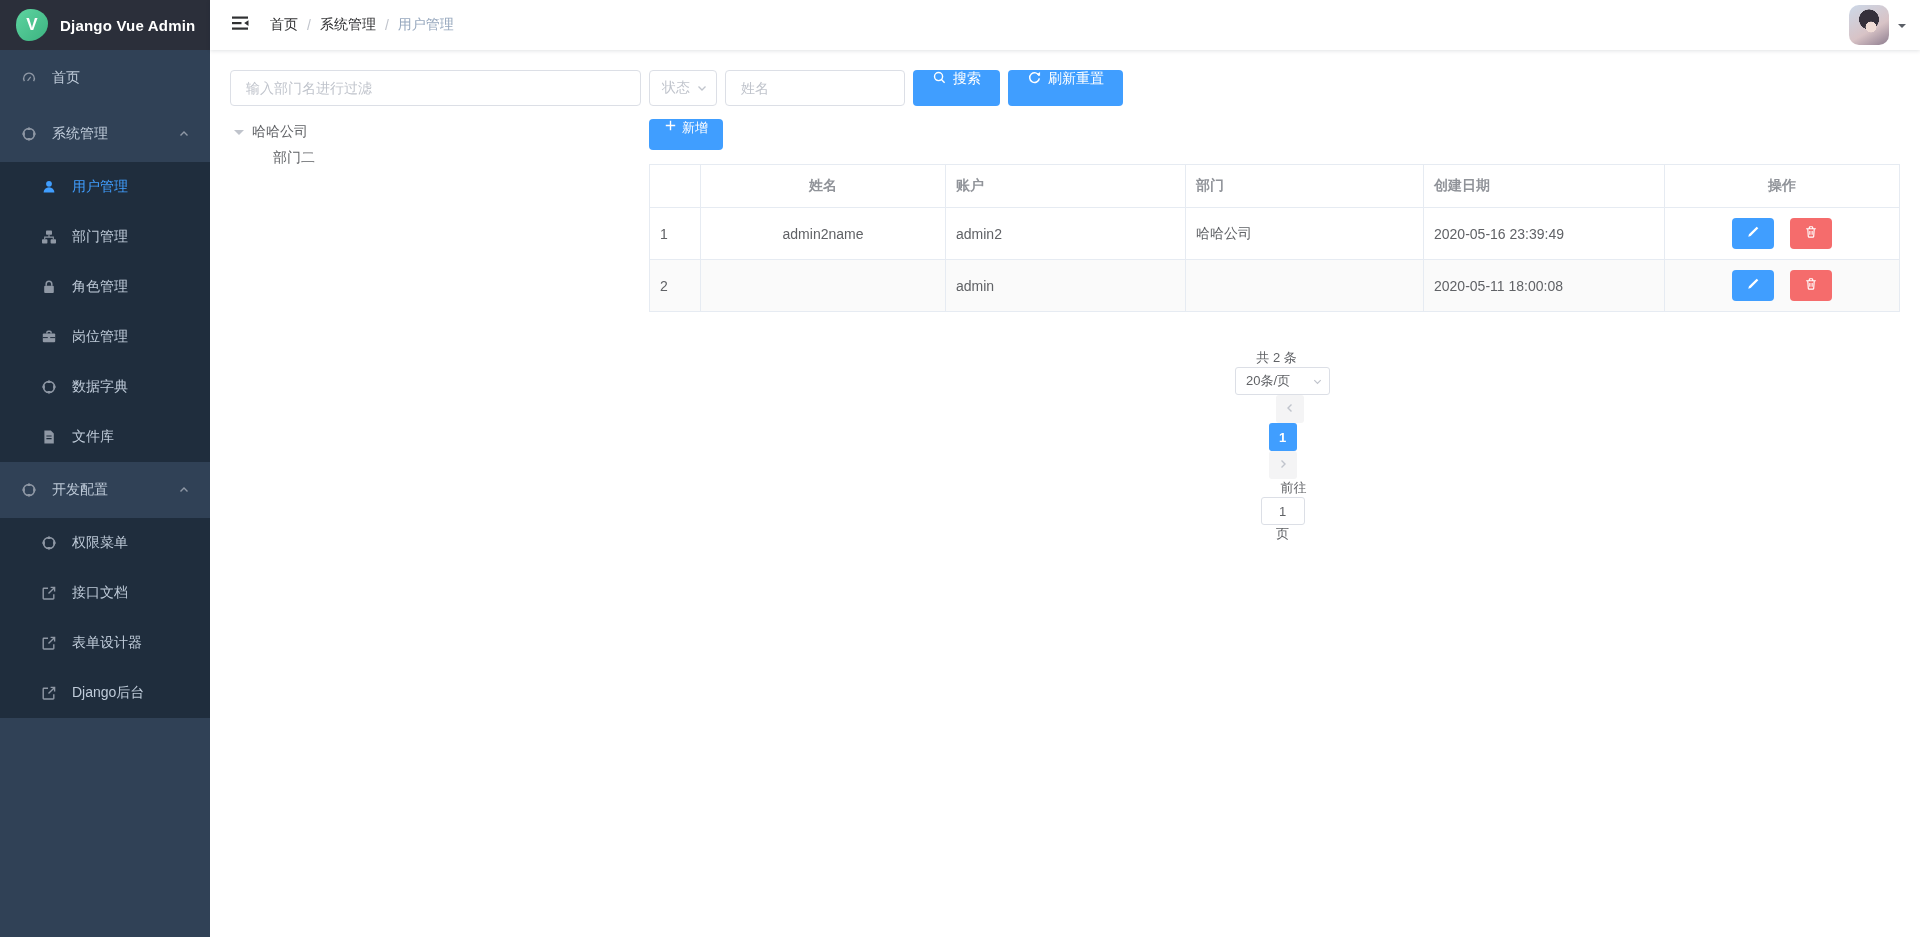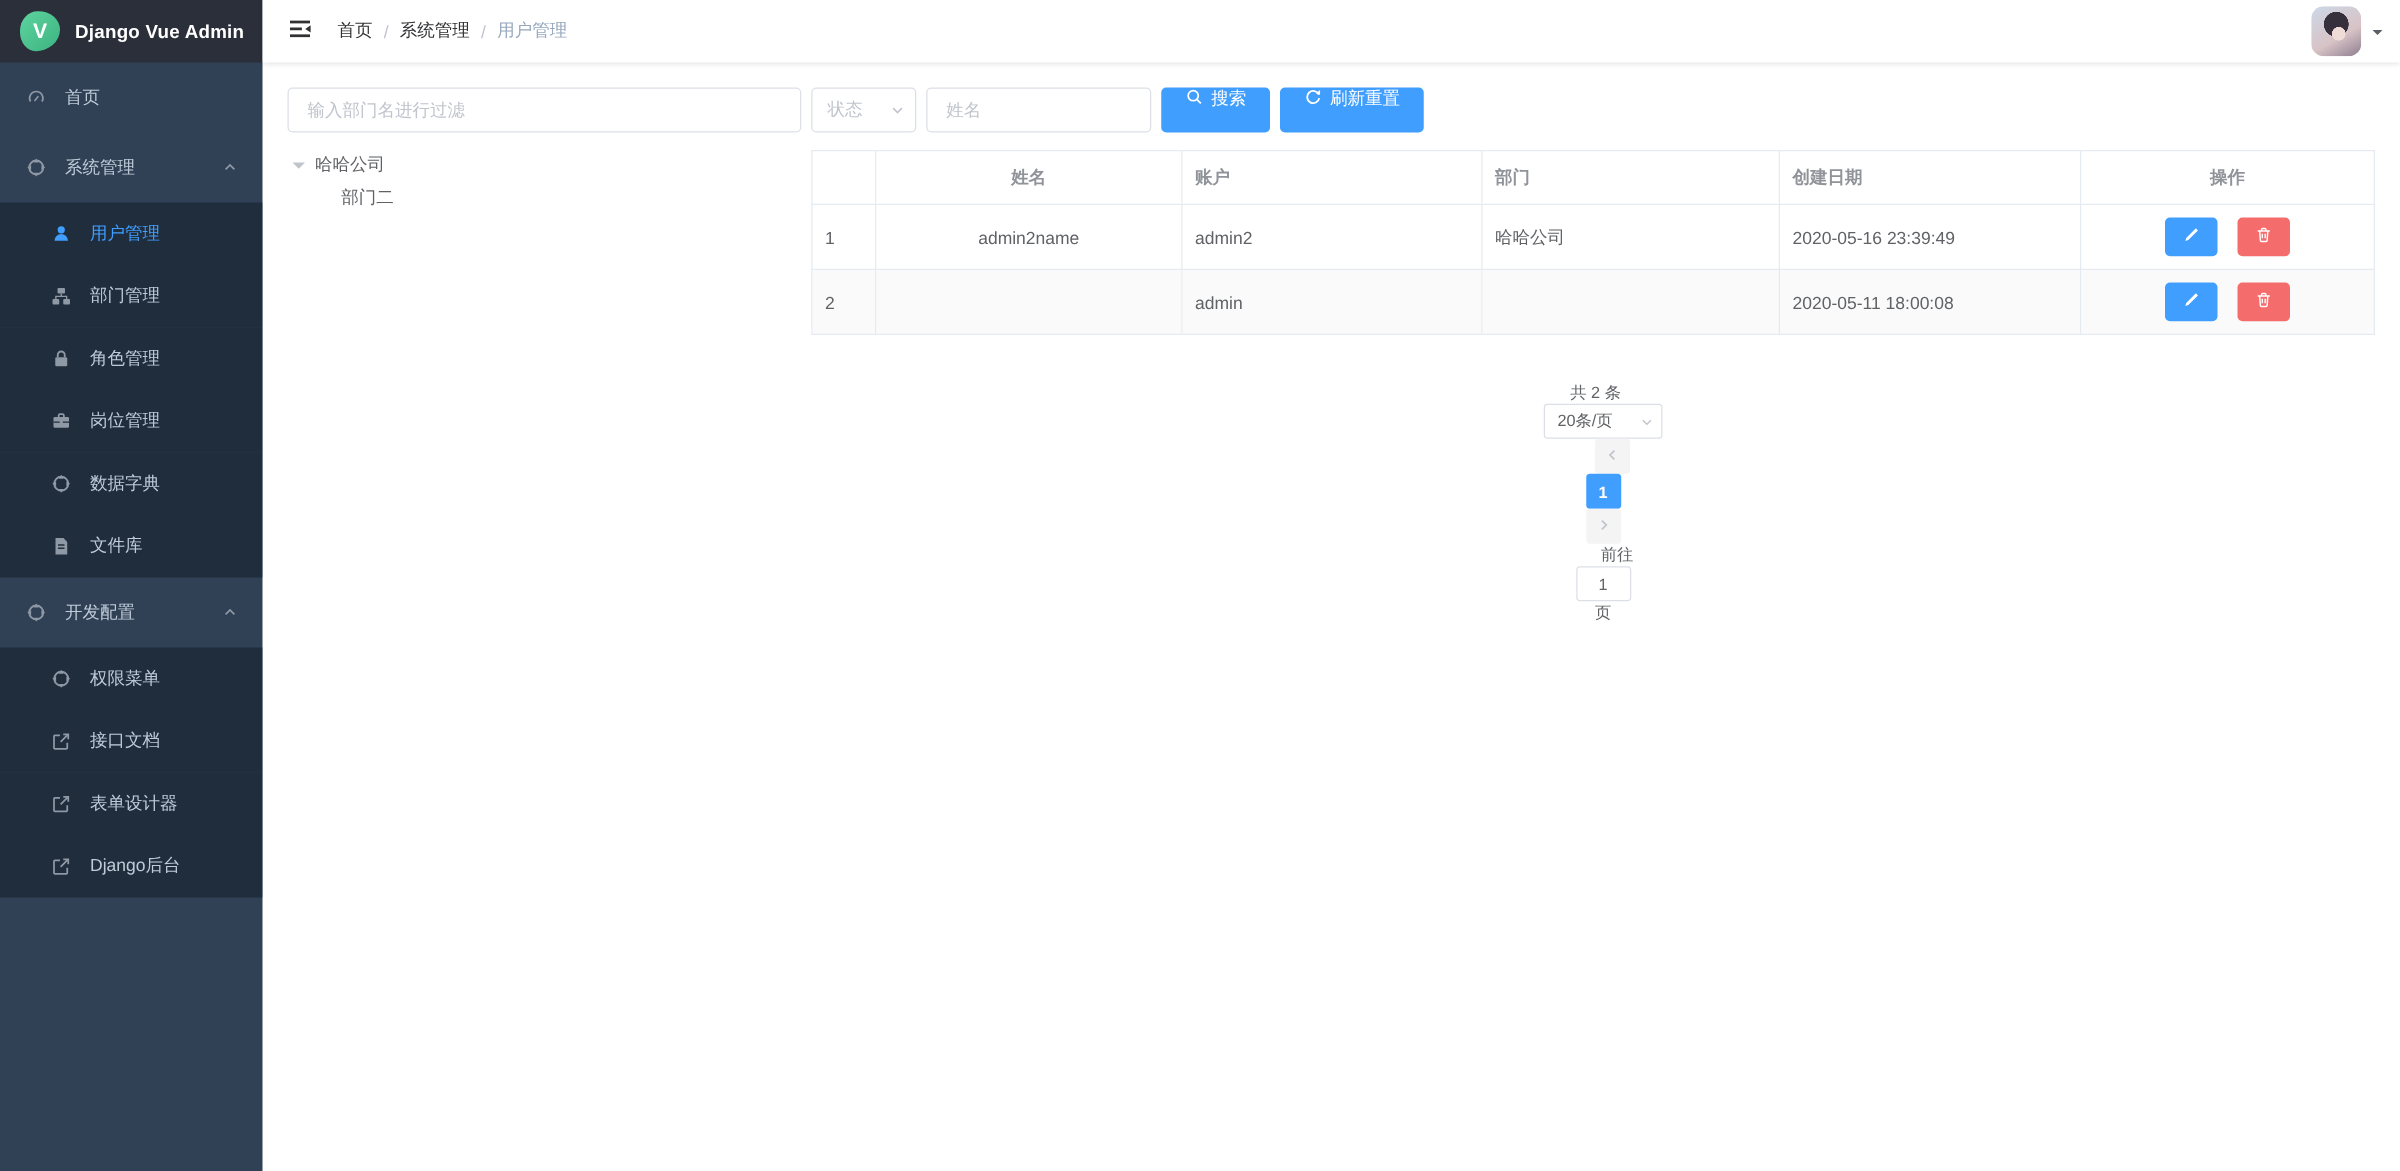--- a/index.html
+++ b/index.html
@@ -46,21 +46,21 @@
     color:#606266; background:#fff; outline:none; font-family:inherit; }
   .text-input::placeholder { color:#c0c4cc; }
   .dept-filter { width:100%; }
   .tree { margin-top:13px; font-size:14px; color:#606266; }
   .tree-node { height:26px; display:flex; align-items:center; cursor:pointer; }
   .tree-caret { width:0; height:0; border:5px solid transparent; border-top-color:#c0c4cc; margin:5px 8px 0 4px; }
   .tree-node.child { padding-left:43px; }
 
   .right-panel { flex:1; min-width:0; }
   .filter-row { display:flex; gap:8px; align-items:center; }
-  .select { height:36px; width:84px; border:1px solid #dcdfe6; border-radius:4px; background:#fff; cursor:pointer;
+  .select { height:36px; width:68px; border:1px solid #dcdfe6; border-radius:4px; background:#fff; cursor:pointer;
     display:flex; align-items:center; justify-content:space-between; padding:0 8px 0 12px; font-size:14px; color:#c0c4cc; }
   .select .sel-chevron { display:flex; color:#c0c4cc; }
   .name-input { width:180px; }
   .btn { border:none; border-radius:4px; cursor:pointer; font-family:inherit; display:inline-flex; align-items:flex-start; justify-content:center; }
   .btn-primary { background:#409eff; color:#fff; font-size:14px; height:36px; padding:0 19px; gap:6px; }
   .btn-primary.sm { height:31px; font-size:13px; padding:0 15px; gap:5px; margin-left:0; }
   .add-row { margin-top:12px; }
 
   
   .data-table { margin-top:14px; width:100%; border-collapse:collapse; font-size:14px; color:#606266;
@@ -312,20 +312,30 @@
             <span>
               <svg width="15" height="15" viewBox="0 0 16 16">
                   <path d="M12.9 6.2A5.2 5.2 0 1 0 13.2 9" fill="none" stroke="#fff" stroke-width="1.6"></path>
                   <path fill="#fff" d="M13.9 2.2v4l-3.6-1.4z"></path>
                 </svg>
             </span>
             <span>刷新重置</span>
           </button>
         </div>
 
+        <div class="add-row">
+          <button class="btn btn-primary sm">
+            <span>
+              <svg width="13" height="13" viewBox="0 0 16 16">
+                  <path d="M8 2.2v11.6M2.2 8h11.6" stroke="#fff" stroke-width="1.7"></path>
+                </svg>
+            </span>
+            <span>新增</span>
+          </button>
+        </div>
 
         <table class="data-table">
           <colgroup>
             <col style="width:51px">
               <col style="width:245px">
               <col style="width:240px">
             <col style="width:238px">
               <col style="width:241px">
               <col>
           </colgroup>

